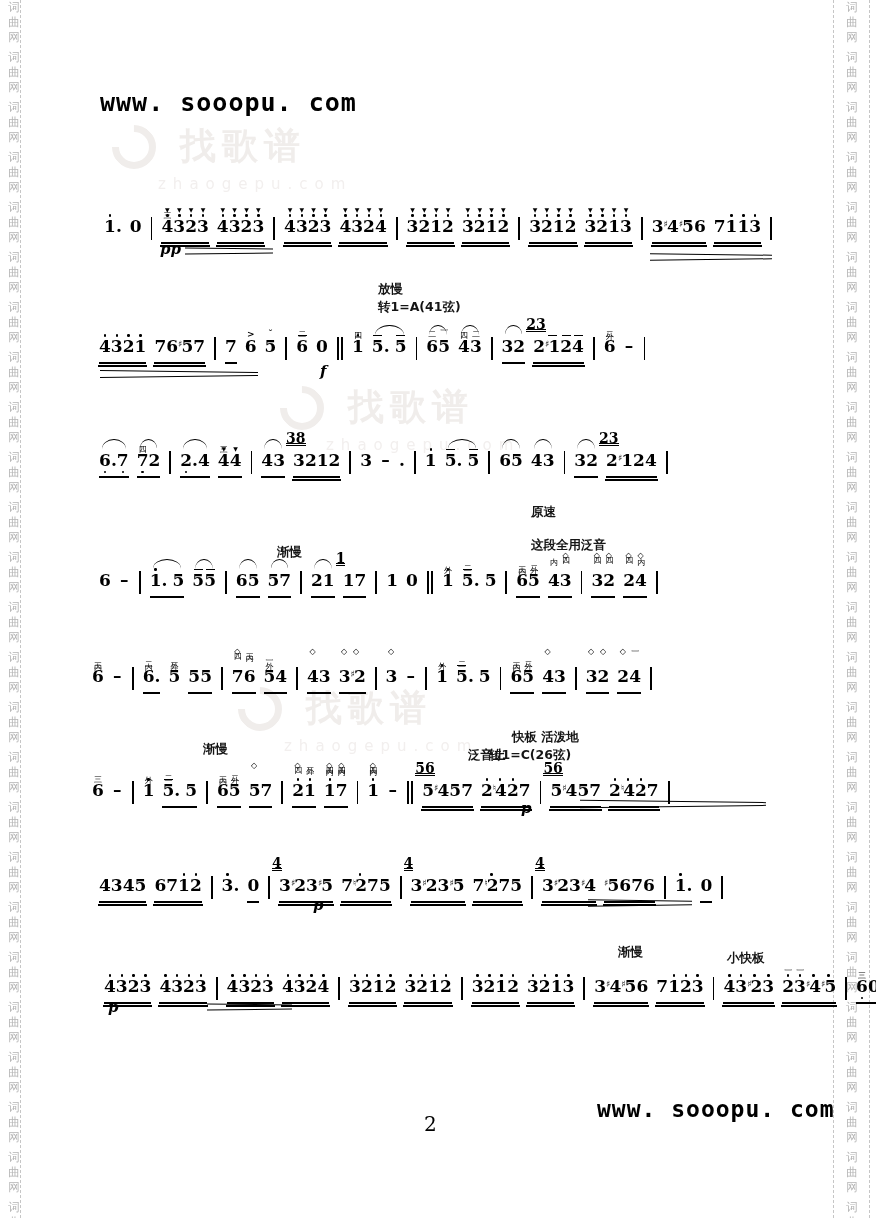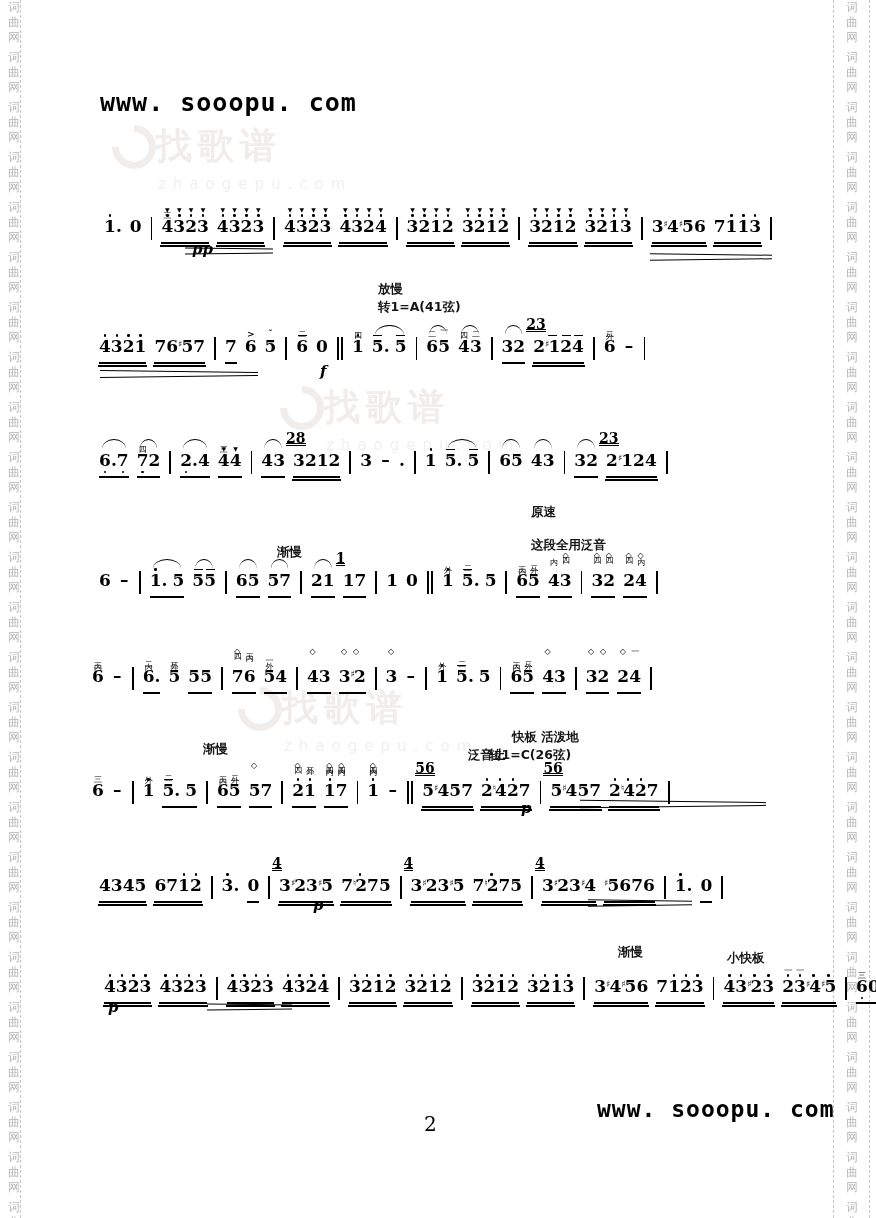--- a/index.html
+++ b/index.html
@@ -11,21 +11,21 @@
         color:#b5b5b5;font-size:11.5px;}
   .bgrp{display:flex;flex-direction:column;gap:4px;line-height:11px;margin-bottom:9px;}
   
   .hurl{position:absolute;font-family:"DejaVu Sans Mono",monospace;font-weight:bold;
         font-size:25px;letter-spacing:1px;white-space:pre;}
   .furl{position:absolute;font-family:"DejaVu Sans Mono",monospace;font-weight:bold;
         font-size:23px;letter-spacing:1px;white-space:pre;}
   .pgno{position:absolute;font-family:"DejaVu Serif",serif;font-size:20px;}
   
   .wm{position:absolute;display:flex;flex-direction:column;align-items:flex-start;color:#f0edeb;pointer-events:none;}
-  .wmrow{display:flex;align-items:center;gap:0;}
+  .wmrow{display:flex;align-items:center;gap:24px;}
   .wmc{width:30px;height:30px;border:7px solid #f0edeb;border-top-color:transparent;border-radius:50%;transform:rotate(-45deg);}
   .wmt{font-size:36px;font-weight:bold;letter-spacing:6px;}
   .wmu{font-size:15px;letter-spacing:7px;margin:4px 0 0 46px;color:#f2efee;}
   
   .lab{position:absolute;white-space:pre;}
   .cn{font-size:12.5px;font-weight:600;color:#151515;}
   .dyn{font-family:"DejaVu Serif",serif;font-style:italic;font-weight:bold;font-size:15px;}
   
   .cresc{position:absolute;height:10px;}
   .cresc::before,.cresc::after{content:"";position:absolute;left:0;right:0;height:0;border-top:1.3px solid #000;}
@@ -335,21 +335,21 @@
       </div>
       <div class="wmu">zhaogepu.com</div>
     </div>
     <div class="wm" style="left: 238px; top: 684px;">
       <div class="wmrow">
         <div class="wmc"></div>
         <div class="wmt">找歌谱</div>
       </div>
       <div class="wmu">zhaogepu.com</div>
     </div>
-    <div class="lab dyn" style="left: 160px; top: 240px; margin-left: 32px;">pp</div>
+    <div class="lab dyn" style="left: 160px; top: 240px;">pp</div>
     <div class="lab cn" style="left: 378px; top: 281px;">放慢</div>
     <div class="lab cn" style="left: 378px; top: 299px; text-align: center;">转1=A(41弦)</div>
     <div class="lab dyn" style="left: 320px; top: 362px;">f</div>
     <div class="lab cn" style="left: 277px; top: 544px;">渐慢</div>
     <div class="lab cn" style="left: 531px; top: 504px; text-align: right;">原速</div>
     <div class="lab cn" style="left: 531px; top: 537px;">这段全用泛音</div>
     <div class="lab cn" style="left: 203px; top: 741px;">渐慢</div>
     <div class="lab cn" style="left: 468px; top: 747px;">泛音止</div>
     <div class="lab cn" style="left: 512px; top: 729px;">快板 活泼地</div>
     <div class="lab cn" style="left: 489px; top: 747px;">转1=C(26弦)</div>
@@ -1271,21 +1271,21 @@
           <div class="note">
             <div class="nt"></div>
             <div class="mid">
               <div class="dg">3</div>
             </div>
             <div class="bt"></div>
           </div>
         </div>
       </div>
       <div class="grp">
-        <div class="grace">28</div>
+        <div class="grace">38</div>
         <div class="nw u2">
           <div class="note">
             <div class="nt"></div>
             <div class="mid">
               <div class="dg">3</div>
             </div>
             <div class="bt"></div>
           </div>
           <div class="note">
             <div class="nt"></div>

